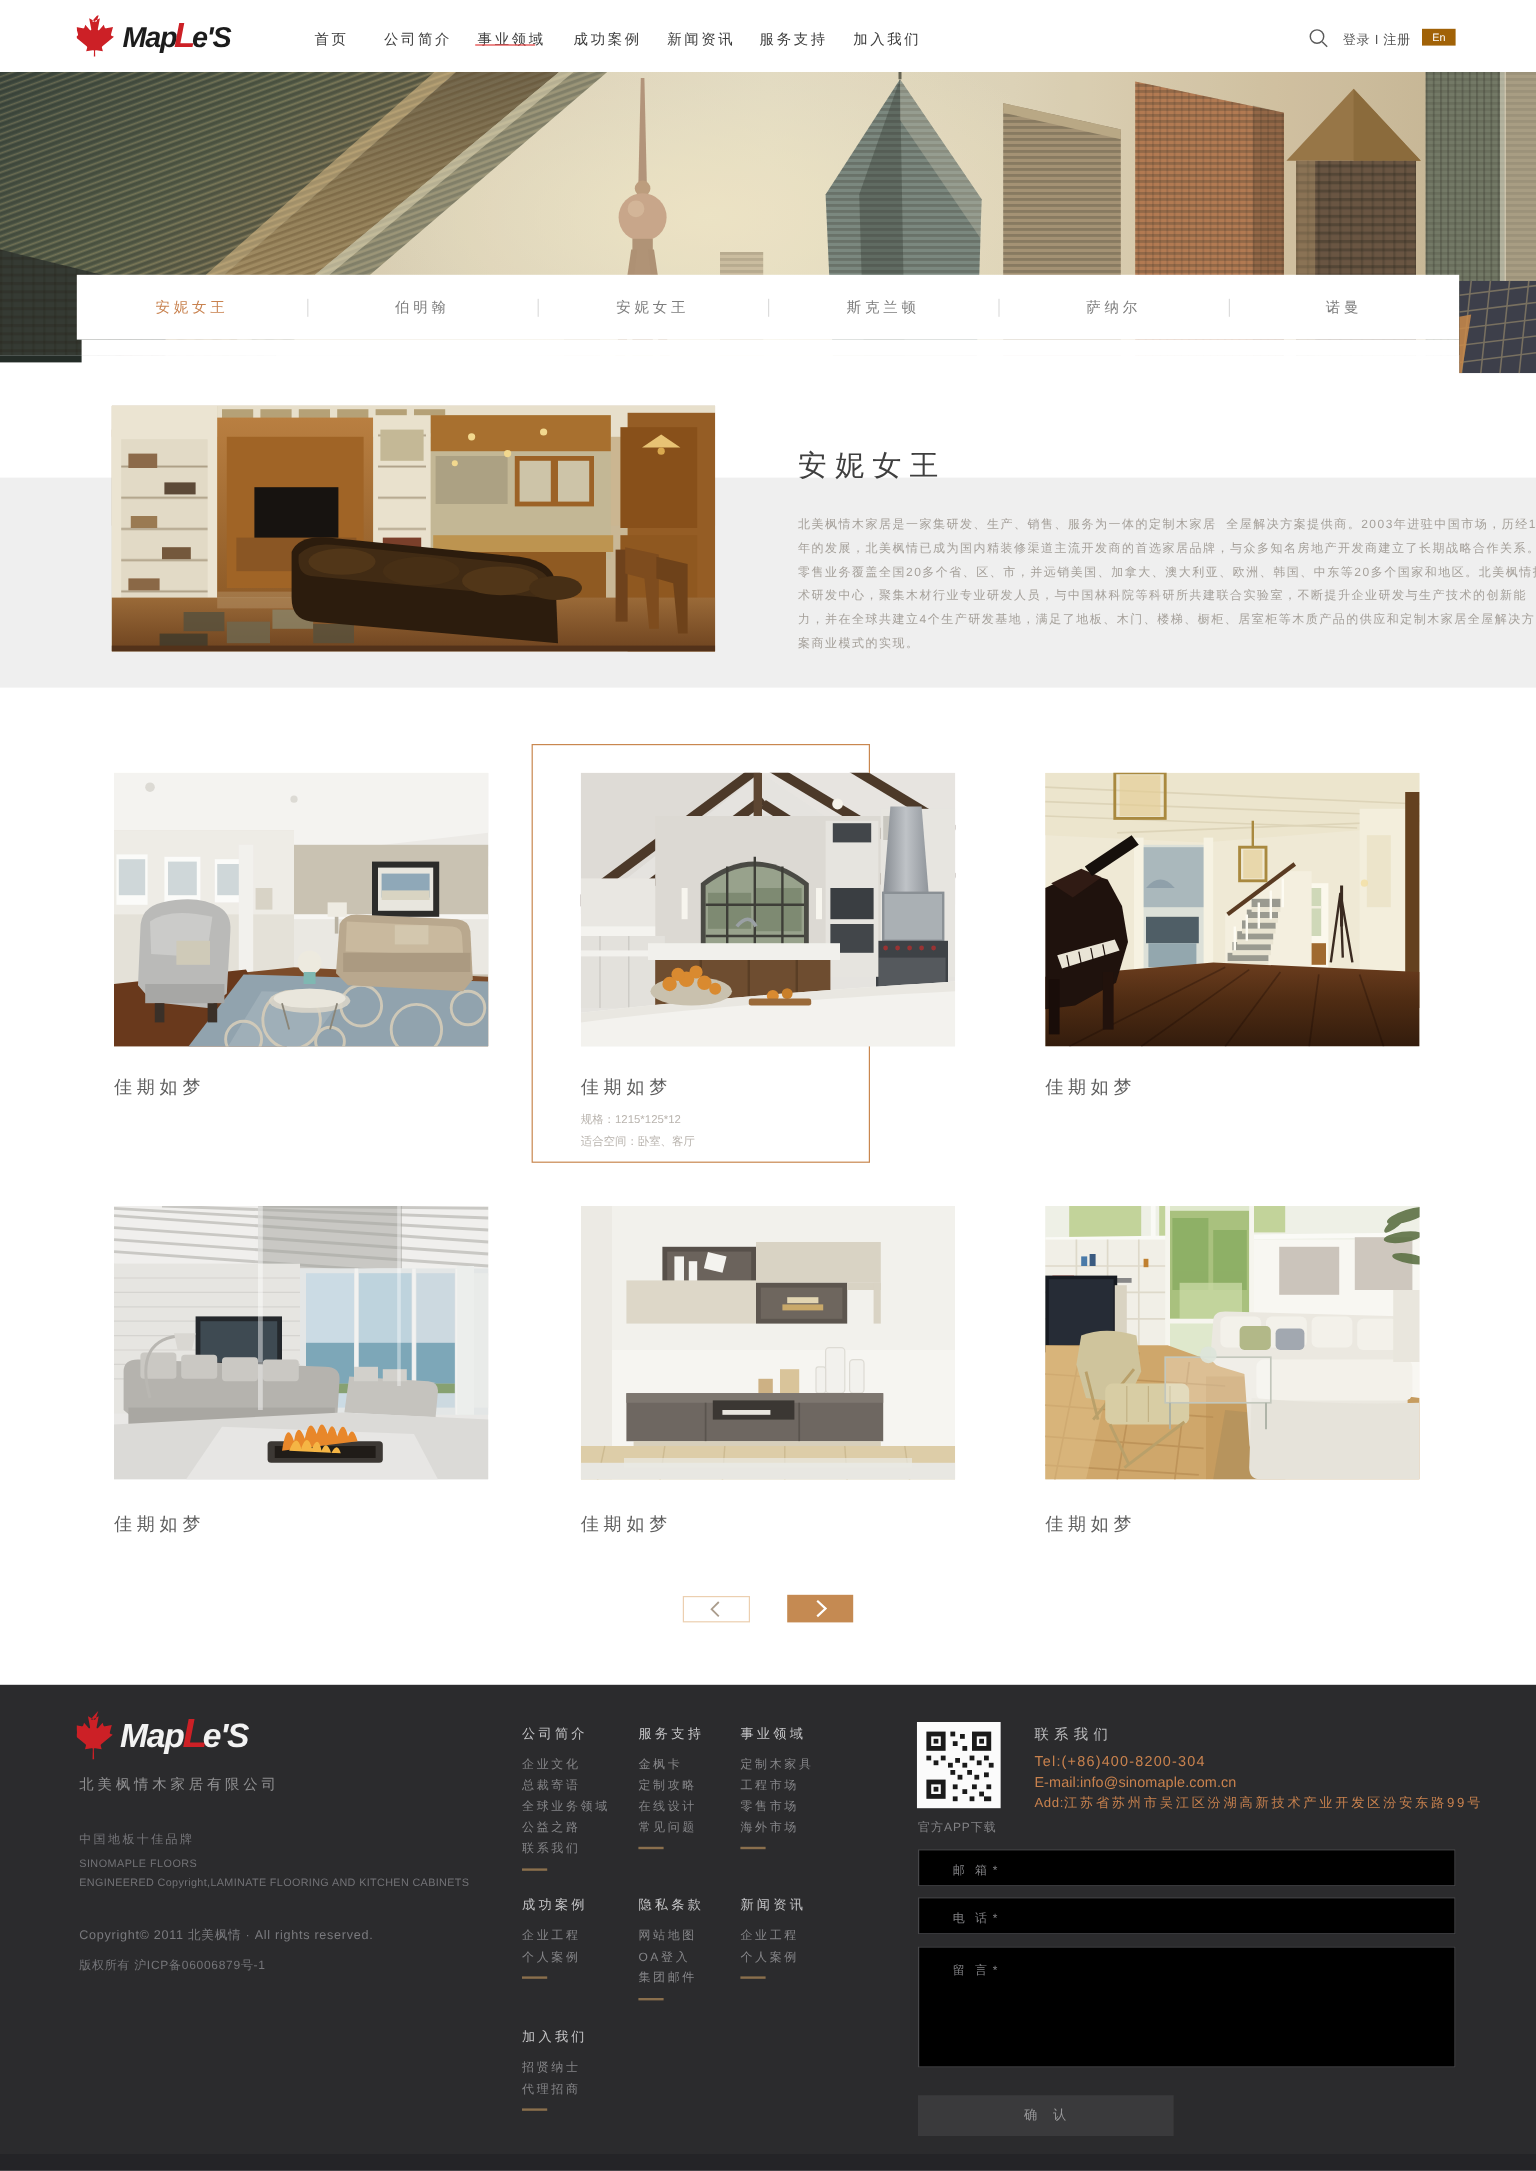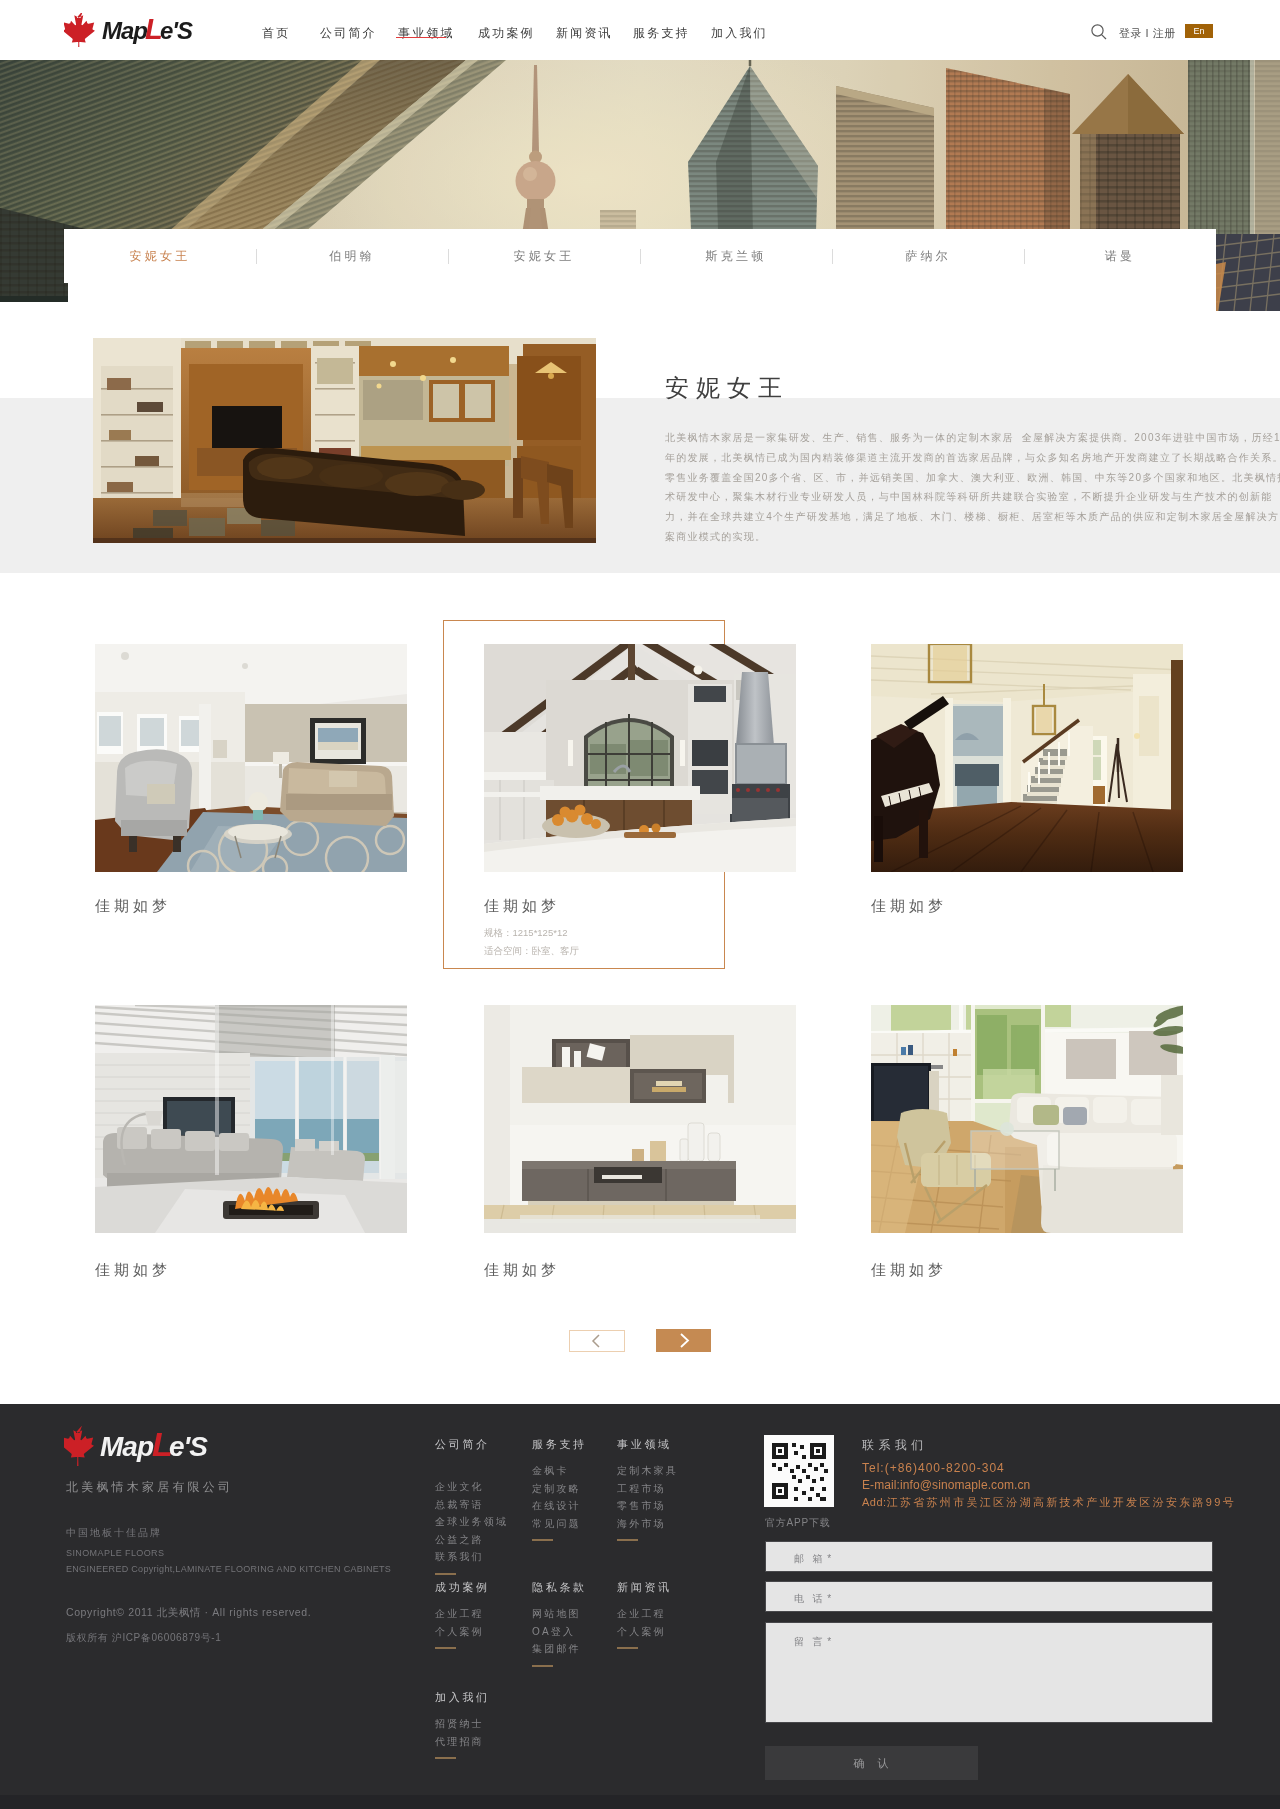--- a/index.html
+++ b/index.html
@@ -32,21 +32,21 @@
 .cap{font-size:15px;letter-spacing:4px;color:#5f5f5f}
 .meta{font-size:9.5px;letter-spacing:0px;color:#b9b4ae}
 #prev{left:569px;top:1330px;width:56px;height:22px;border:1px solid #eccfb0;background:#fff}
 #next{left:656px;top:1329px;width:55px;height:23px;background:#c58a52}
 
 #footer{left:0;top:1404px;width:1280px;height:405px;background:#2b2b2d}
 .ftitle{font-size:11px;letter-spacing:2.7px;color:#c6c6c8}
 .flink{font-size:10px;letter-spacing:2.2px;color:#858588;line-height:17.5px}
 .fline{height:2px;width:21px;background:#8a6f4d}
 .orange{color:#c9824e}
-.finput{position:absolute;left:765px;width:448px;border:1px solid #47474a;background:#e5e5e5;color:#828285}
+.finput{position:absolute;left:765px;width:448px;border:1px solid #47474a;background:#000000;color:#828285}
 .flabel{font-size:10px;letter-spacing:1px;color:#828285}
 </style>
 </head>
 <body>
 
 <div id="header" class="abs">
   <div class="abs" style="left:64px;top:13px">
     <svg width="135" height="34" viewBox="0 0 135 34">
       <g transform="translate(19,17) scale(1.3)">
         <path fill="#cc2026" d="m0,-15 -1.8,5.4 c-.2,.6 -.6,.5 -1,.3 l-3.9,-2 1.3,6.6 c.3,1.3 -.6,1.3 -1,.7 l-2.8,-3.2 -.5,1.6 c-.1,.4 -.5,.8 -1.1,.7 l-4.3,-.9 1.1,4.1 c.2,.9 .4,1.3 -.2,1.5 l-1.5,.7 7.4,6 c.3,.2 .4,.7 .3,1.1 l-.6,2.1 4.1,-.5 c.5,0 .9,0 .9,.5 l-.2,8 h1.1 l-.2,-8 c0,-.5 .4,-.5 .9,-.5 l4.1,.5 -.6,-2.1 c-.1,-.4 0,-.9 .3,-1.1 l7.4,-6 -1.5,-.7 c-.6,-.2 -.4,-.6 -.2,-1.5 l1.1,-4.1 -4.3,.9 c-.6,.1 -1,-.3 -1.1,-.7 l-.5,-1.6 -2.8,3.2 c-.4,.6 -1.3,.6 -1,-.7 l1.3,-6.6 -3.9,2 c-.4,.2 -.8,.3 -1,-.3 z"></path>
@@ -882,21 +882,21 @@
   </div>
   <div class="abs cjk" style="left:66px;top:75px;font-size:12px;letter-spacing:3.2px;color:#909092">北美枫情木家居有限公司</div>
   <div class="abs cjk" style="left:66px;top:122px;font-size:10px;letter-spacing:2px;color:#76767a">中国地板十佳品牌</div>
   <div class="abs" style="left:66px;top:144px;font-size:9px;letter-spacing:.4px;color:#737377">SINOMAPLE FLOORS</div>
   <div class="abs" style="left:66px;top:160px;font-size:9px;letter-spacing:.3px;color:#737377">ENGINEERED Copyright,LAMINATE FLOORING AND KITCHEN CABINETS</div>
   <div class="abs" style="left:66px;top:202px;font-size:10.5px;letter-spacing:.6px;color:#7a7a7e">Copyright© 2011 北美枫情 · All rights reserved.</div>
   <div class="abs" style="left:66px;top:227px;font-size:10px;letter-spacing:.6px;color:#76767a">版权所有 沪ICP备06006879号-1</div>
 
   <div class="abs" style="left:435px;top:33px">
     <div class="ftitle cjk">公司简介</div>
-    <div class="flink cjk" style="margin-top:26px">企业文化<br>总裁寄语<br>全球业务领域<br>公益之路<br>联系我们</div>
+    <div class="flink cjk" style="margin-top:10px">企业文化<br>总裁寄语<br>全球业务领域<br>公益之路<br>联系我们</div>
     <div class="fline" style="margin-top:7px"></div>
   </div>
   <div class="abs" style="left:435px;top:176px">
     <div class="ftitle cjk">成功案例</div>
     <div class="flink cjk" style="margin-top:10px">企业工程<br>个人案例</div>
     <div class="fline" style="margin-top:7px"></div>
   </div>
   <div class="abs" style="left:435px;top:286px">
     <div class="ftitle cjk">加入我们</div>
     <div class="flink cjk" style="margin-top:10px">招贤纳士<br>代理招商</div>

